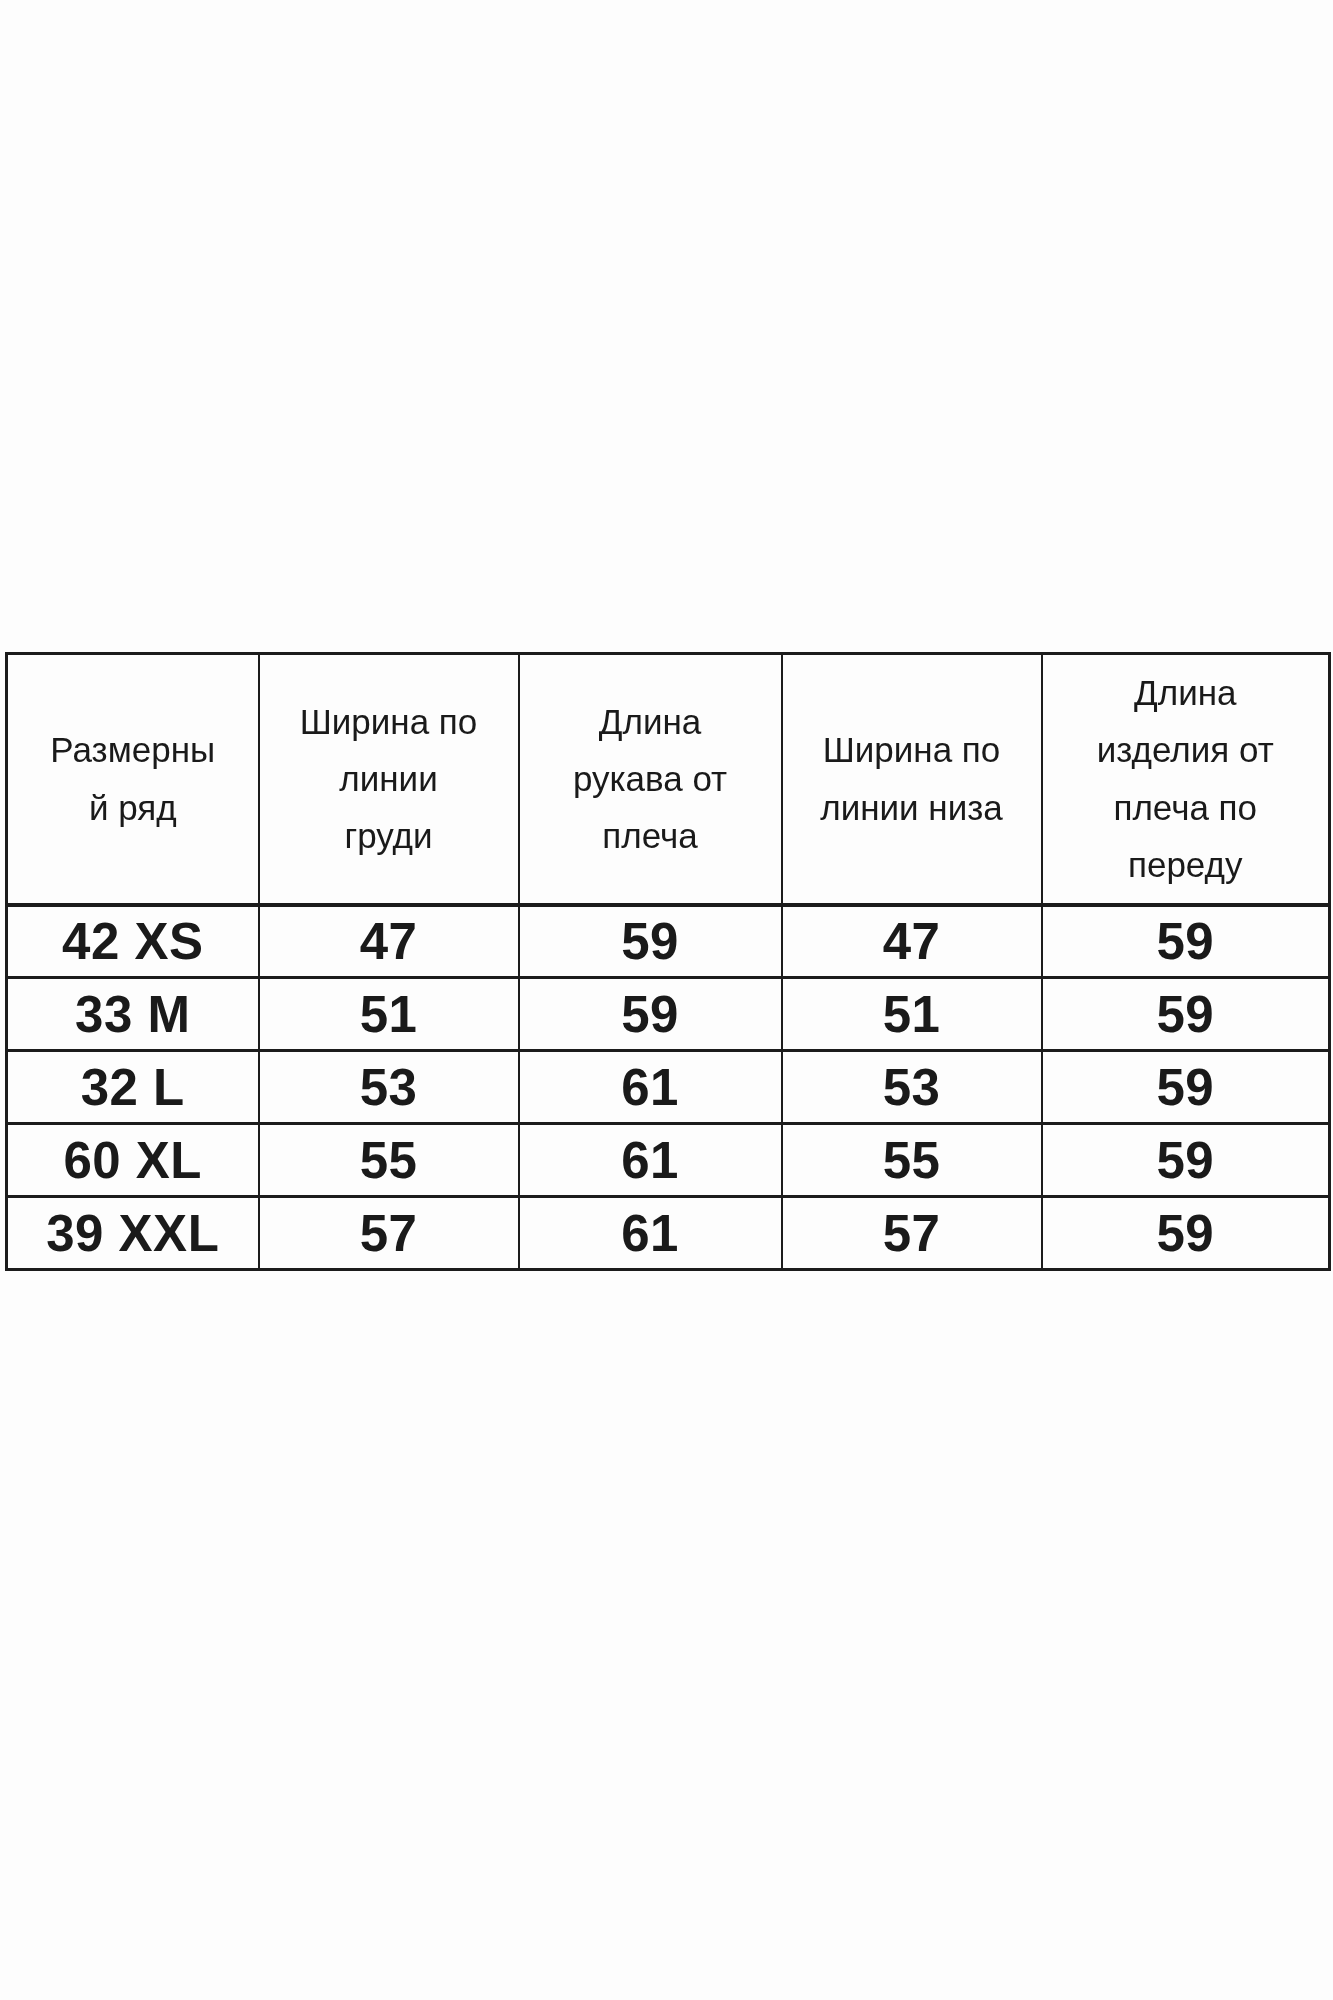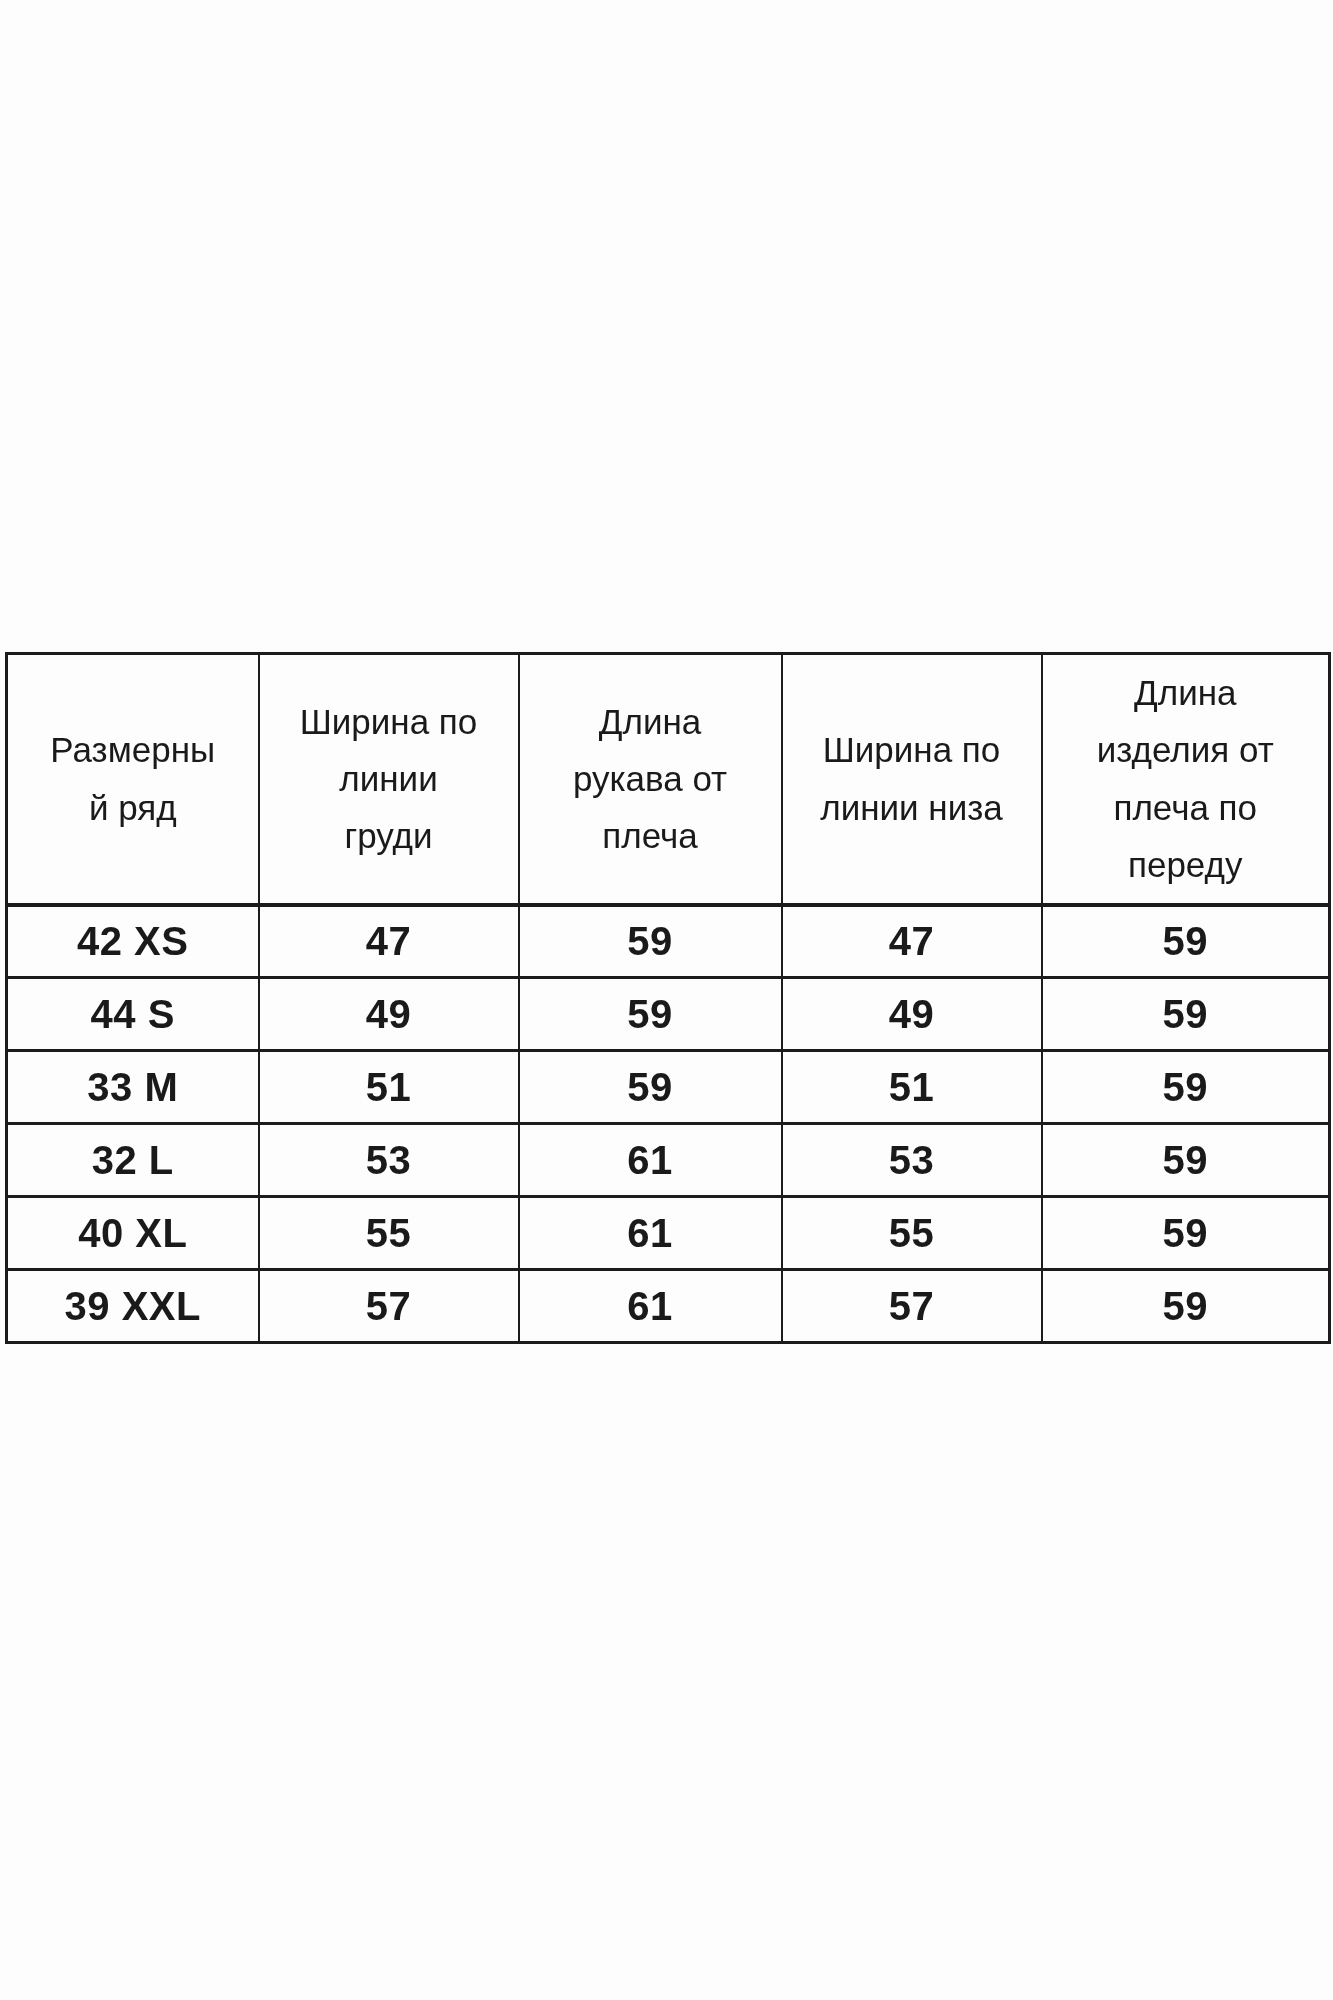--- a/index.html
+++ b/index.html
@@ -44,21 +44,21 @@
   table.size-table thead th {
     height: 251px;
     font-size: 35px;
     font-weight: 400;
     line-height: 1.64;
     white-space: pre-line;
     border-bottom-width: 4px;
   }
   table.size-table tbody td {
     height: 73px;
-    font-size: 40px;
+    font-size: 51px;
     font-weight: 700;
     letter-spacing: 0.5px;
   }
 </style>
 </head>
 <body>
 
 <div class="size-table-wrap">
   <table class="size-table">
     <colgroup>
@@ -88,42 +88,35 @@
     </thead>
     <tbody>
       <tr>
         <td>42 XS</td>
         <td>47</td>
         <td>59</td>
         <td>47</td>
         <td>59</td>
       </tr>
       <tr>
-        <td>44 S</td>
-        <td>49</td>
-        <td>59</td>
-        <td>49</td>
-        <td>59</td>
-      </tr>
-      <tr>
         <td>33 M</td>
         <td>51</td>
         <td>59</td>
         <td>51</td>
         <td>59</td>
       </tr>
       <tr>
         <td>32 L</td>
         <td>53</td>
         <td>61</td>
         <td>53</td>
         <td>59</td>
       </tr>
       <tr>
-        <td>40 XL</td>
+        <td>60 XL</td>
         <td>55</td>
         <td>61</td>
         <td>55</td>
         <td>59</td>
       </tr>
       <tr>
         <td>39 XXL</td>
         <td>57</td>
         <td>61</td>
         <td>57</td>

